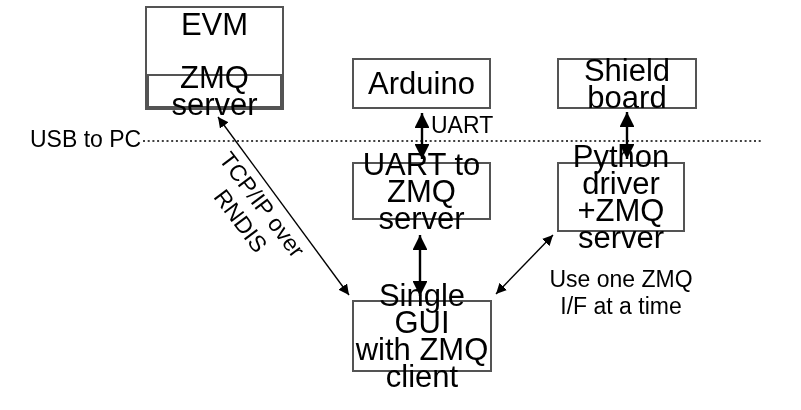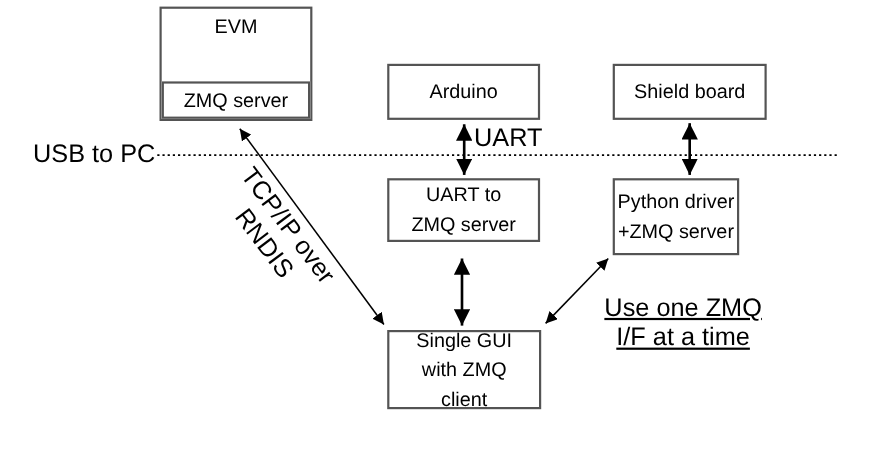--- a/index.html
+++ b/index.html
@@ -36,21 +36,21 @@
 
   .box {
     position: absolute;
     border: 2px solid var(--box-border, #545454);
     background: var(--background, #fff);
     display: flex;
     align-items: center;
     justify-content: center;
     text-align: center;
     white-space: pre-line;
-    font-size: 18px;
+    font-size: 31px;
     line-height: 27px;
   }
   .box.top-label { align-items: flex-start; padding-top: 3px; }
 
   .label {
     position: absolute;
     white-space: pre-line;
     font-size: 23px;
     line-height: 27px;
   }
@@ -59,27 +59,27 @@
     transform: rotate(53deg);
     transform-origin: 50% 50%;
   }
 
   
   .evm-box     { left: 145px; top:   6px; width: 139px; height: 104px; }
   .zmq-inner   { left: 147px; top:  74px; width: 135px; height:  34px; }
   .arduino-box { left: 352px; top:  58px; width: 139px; height:  51px; }
   .shield-box  { left: 557px; top:  58px; width: 140px; height:  51px; }
   .uartzmq-box { left: 352px; top: 162px; width: 139px; height:  58px; }
-  .python-box  { left: 557px; top: 162px; width: 115px; height:  70px; }
+  .python-box  { left: 557px; top: 162px; width: 128px; height:  70px; }
   .gui-box     { left: 352px; top: 300px; width: 140px; height: 72px; }
 
   .usb-label   { left:  30px; top: 126px; }
   .uart-label  { left: 431px; top: 112px; }
   .ft232-label { left: 634px; top: 111px; }
-  .note-label  { left: 540px; top: 266px; width: 162px; text-decoration: underline; }
+  .note-label  { left: 540px; top: 266px; width: 162px; }
   .tcpip-label { left: 165px; top: 186px; width: 172px; }
 </style>
 </head>
 <body>
 
 <div class="canvas">
 
   <svg class="overlay" width="801" height="410" viewBox="0 0 801 410" xmlns="http://www.w3.org/2000/svg">
     <defs>
       <marker id="ah-big" viewBox="0 0 10 10" refX="10" refY="5" markerWidth="6.2" markerHeight="6.2" orient="auto-start-reverse" markerUnits="strokeWidth">

